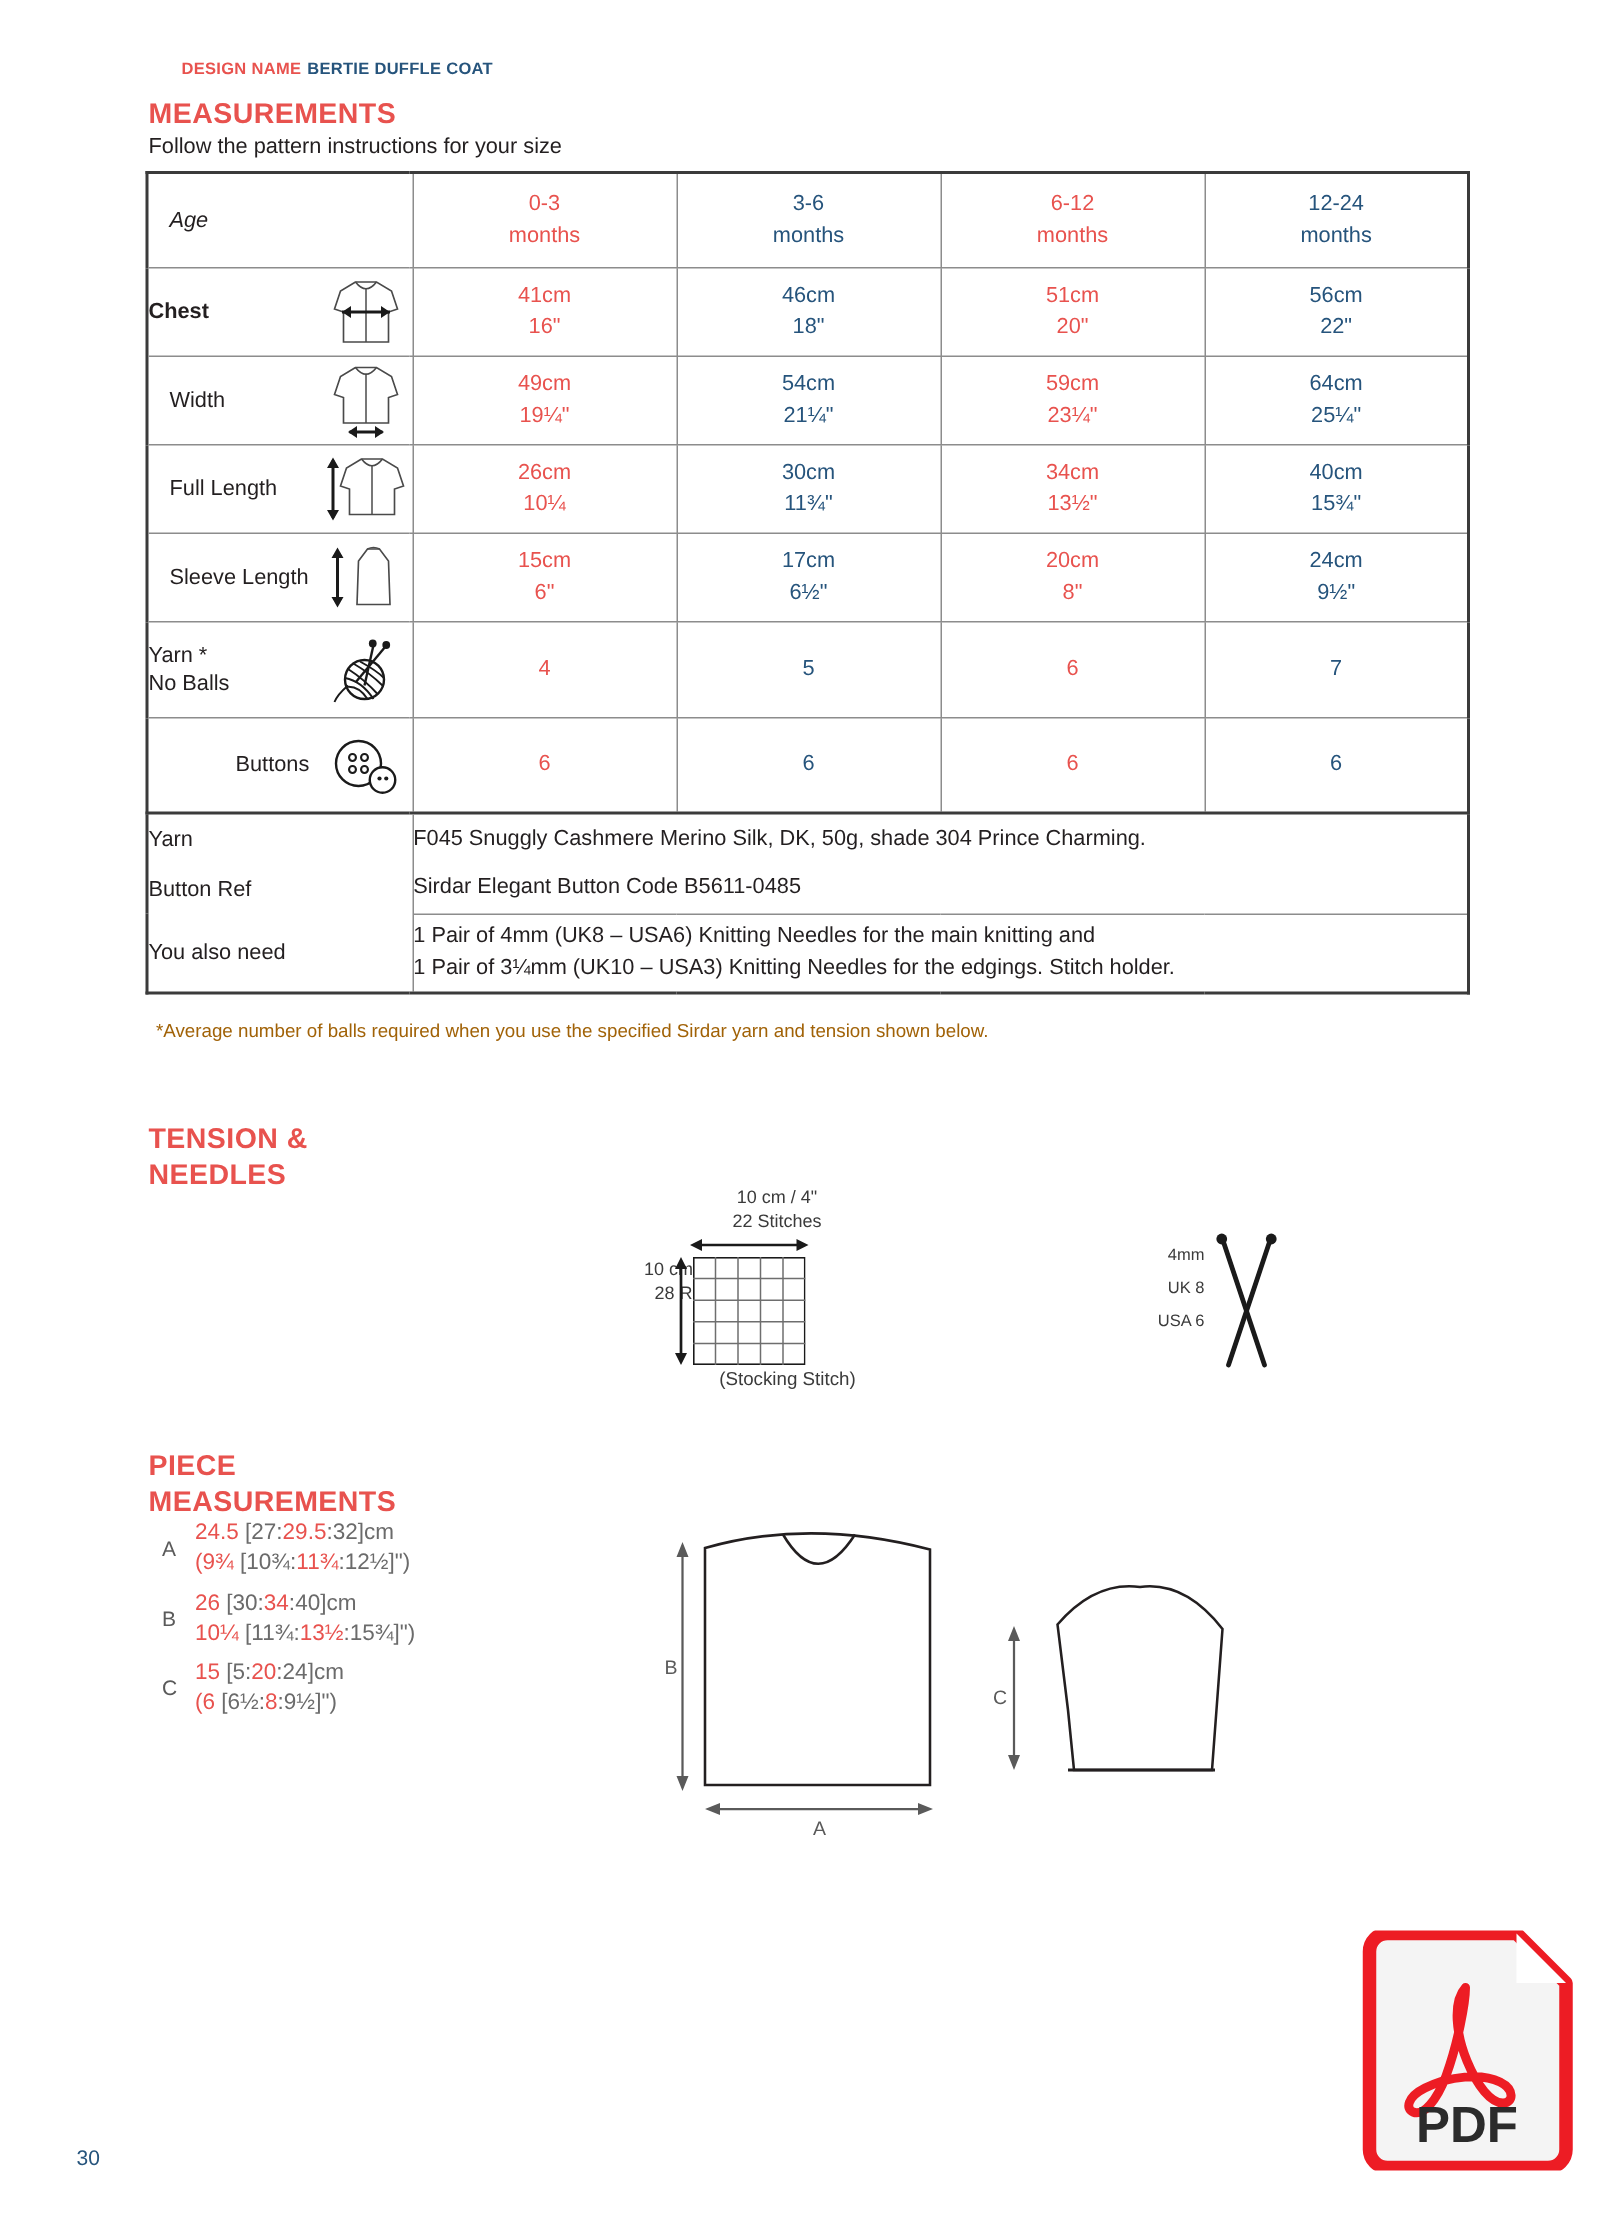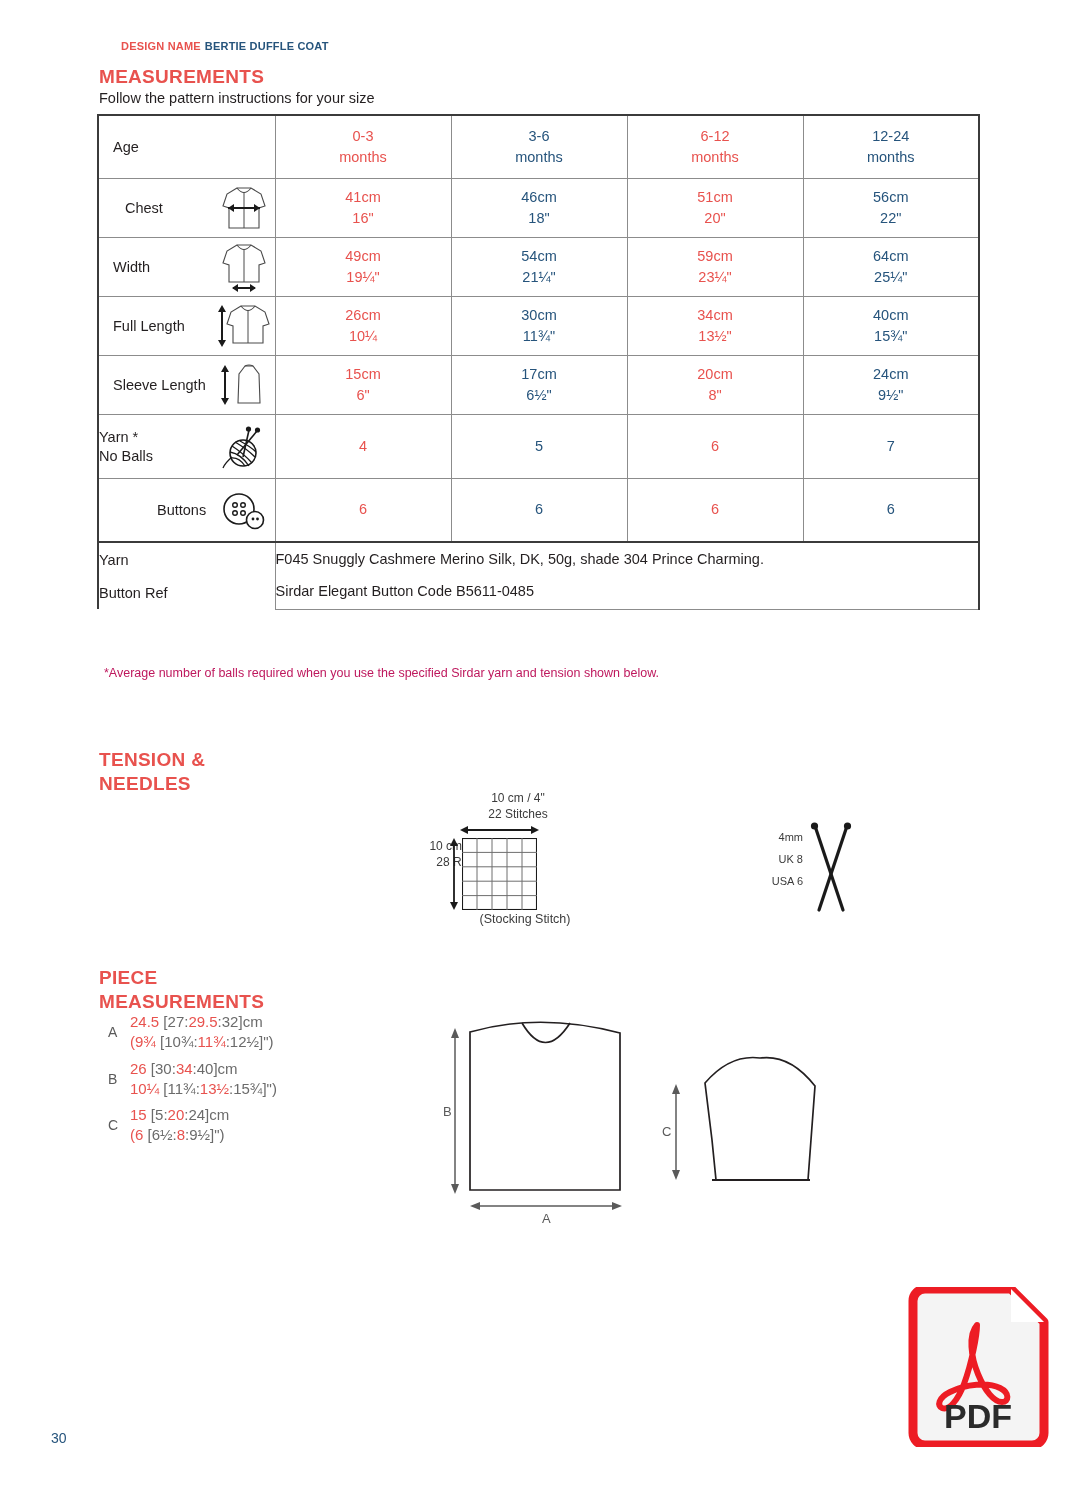--- a/index.html
+++ b/index.html
@@ -29,21 +29,21 @@
   .rowicon{width:62px;display:flex;align-items:center;justify-content:center;}
   .val{text-align:center;font-size:14.5px;line-height:1.45;}
   .c-red{color:#e8524e;}
   .c-blue{color:#26547c;}
   .tbl .thickL{border-left:2px solid #3b3b3b !important;}
   .tbl .thickR{border-right:2px solid #3b3b3b !important;}
   .tbl .thickT{border-top:2px solid #3b3b3b !important;}
   .tbl .thickB{border-bottom:2px solid #3b3b3b !important;}
   .info-lbl{font-size:14.5px;color:#231f20;padding-left:14px;}
   .info-val{font-size:14.5px;color:#231f20;padding-left:14px;line-height:1.5;}
-  .footnote{position:absolute;left:104px;top:666px;font-size:12.5px;color:#be185d;}
+  .footnote{position:absolute;left:104px;top:680px;font-size:12.5px;color:#a16207;}
 
   
   #tension-title{left:99px;top:748px;line-height:1.25;}
   .swatch-wrap{position:absolute;left:390px;top:790px;width:260px;height:130px;}
   .swatch-top{position:absolute;left:68px;top:0;width:120px;text-align:center;font-size:12px;color:#3b3b3b;line-height:1.35;}
   .swatch-left{position:absolute;left:-12px;top:48px;width:105px;text-align:right;font-size:12px;color:#3b3b3b;line-height:1.35;}
   .swatch-grid{position:absolute;left:72px;top:48px;width:75px;height:72px;}
   .swatch-cap{position:absolute;left:50px;top:122px;width:170px;text-align:center;font-size:12.5px;color:#3b3b3b;}
   .needle-wrap{position:absolute;left:745px;top:818px;width:120px;height:100px;}
   .needle-txt{position:absolute;left:0;top:8px;width:58px;text-align:right;font-size:11px;color:#3b3b3b;line-height:2.0;}
@@ -80,42 +80,42 @@
         <col style="width:2px">
       <col style="width:176px">
         <col style="width:176px">
         <col style="width:176px">
         <col style="width:176px">
     </colgroup>
 
     <tbody>
         <tr>
       <td class="thickL thickT" colspan="2" style="height:62px;">
-        <div class="rowflex" style="height:62px;">
+        <div class="rowflex" style="height:62px;font-style:italic;">
           <div class="rowlabel" style="padding-left:14px;">Age</div>
         </div>
       </td>
       <td class="val thickT" style="height:62px;">
             <div class="c-red"><span>0-3</span><br><span>months</span></div>
           </td>
       <td class="val thickT">
             <div class="c-blue"><span>3-6</span><br><span>months</span></div>
           </td>
       <td class="val thickT">
             <div class="c-red"><span>6-12</span><br><span>months</span></div>
           </td>
       <td class="val thickT thickR">
             <div class="c-blue"><span>12-24</span><br><span>months</span></div>
           </td>
     </tr>
 
     <tr>
       <td class="thickL" colspan="2" style="height:58px;">
         <div class="rowflex" style="height:58px;">
-          <div class="rowlabel" style="padding-left:26px;">Chest</div>
+          <div class="rowlabel" style="padding-left:0;font-weight:bold;">Chest</div>
           <div class="rowicon">
             <svg width="50" height="48" viewBox="0 0 50 48">
               <path d="M18 4 L8 10 L4 22 L10 24 L10 44 L40 44 L40 24 L46 22 L42 10 L32 4 Z" fill="none" stroke="#4a4a4a" stroke-width="1.1"></path>
               <path d="M18 4 Q25 13 32 4" fill="none" stroke="#4a4a4a" stroke-width="1.1"></path>
               <line x1="25" y1="8" x2="25" y2="44" stroke="#4a4a4a" stroke-width="1"></line>
               <line x1="9" y1="24" x2="41" y2="24" stroke="#1a1a1a" stroke-width="2"></line>
               <path d="M9 24 L15 20 L15 28 Z M41 24 L35 20 L35 28 Z" fill="#1a1a1a"></path>
             </svg>
           </div>
         </div>
@@ -286,20 +286,26 @@
     <tr>
       <td class="thickL info-lbl" colspan="2" style="height:33px;border-bottom:none;">Yarn</td>
       <td class="info-val thickR" colspan="4" style="border-bottom:none;">F045 Snuggly Cashmere Merino Silk, DK, 50g, shade 304 Prince Charming.</td>
     </tr>
 
     <tr>
       <td class="thickL info-lbl" colspan="2" style="height:33px;border-bottom:none;border-top:none;">Button Ref</td>
       <td class="info-val thickR" colspan="4" style="border-top:none;">Sirdar Elegant Button Code B5611-0485</td>
     </tr>
 
+    <tr>
+      <td class="thickL thickB info-lbl" colspan="2" style="height:52px;border-top:none;">You also need</td>
+      <td class="info-val thickR thickB" colspan="4">
+        <span>1 Pair of 4mm (UK8 – USA6) Knitting Needles for the main knitting and</span><br><span>1 Pair of 3¼mm (UK10 – USA3) Knitting Needles for the edgings. Stitch holder.</span>
+      </td>
+    </tr>
   </tbody>
     </table>
 
   <div class="footnote">*Average number of balls required when you use the specified Sirdar yarn and tension shown below.</div>
 
   <div class="sec-title h-red" id="tension-title">
     <span>TENSION &amp;</span><br><span>NEEDLES</span>
   </div>
 
   <div class="swatch-wrap">

